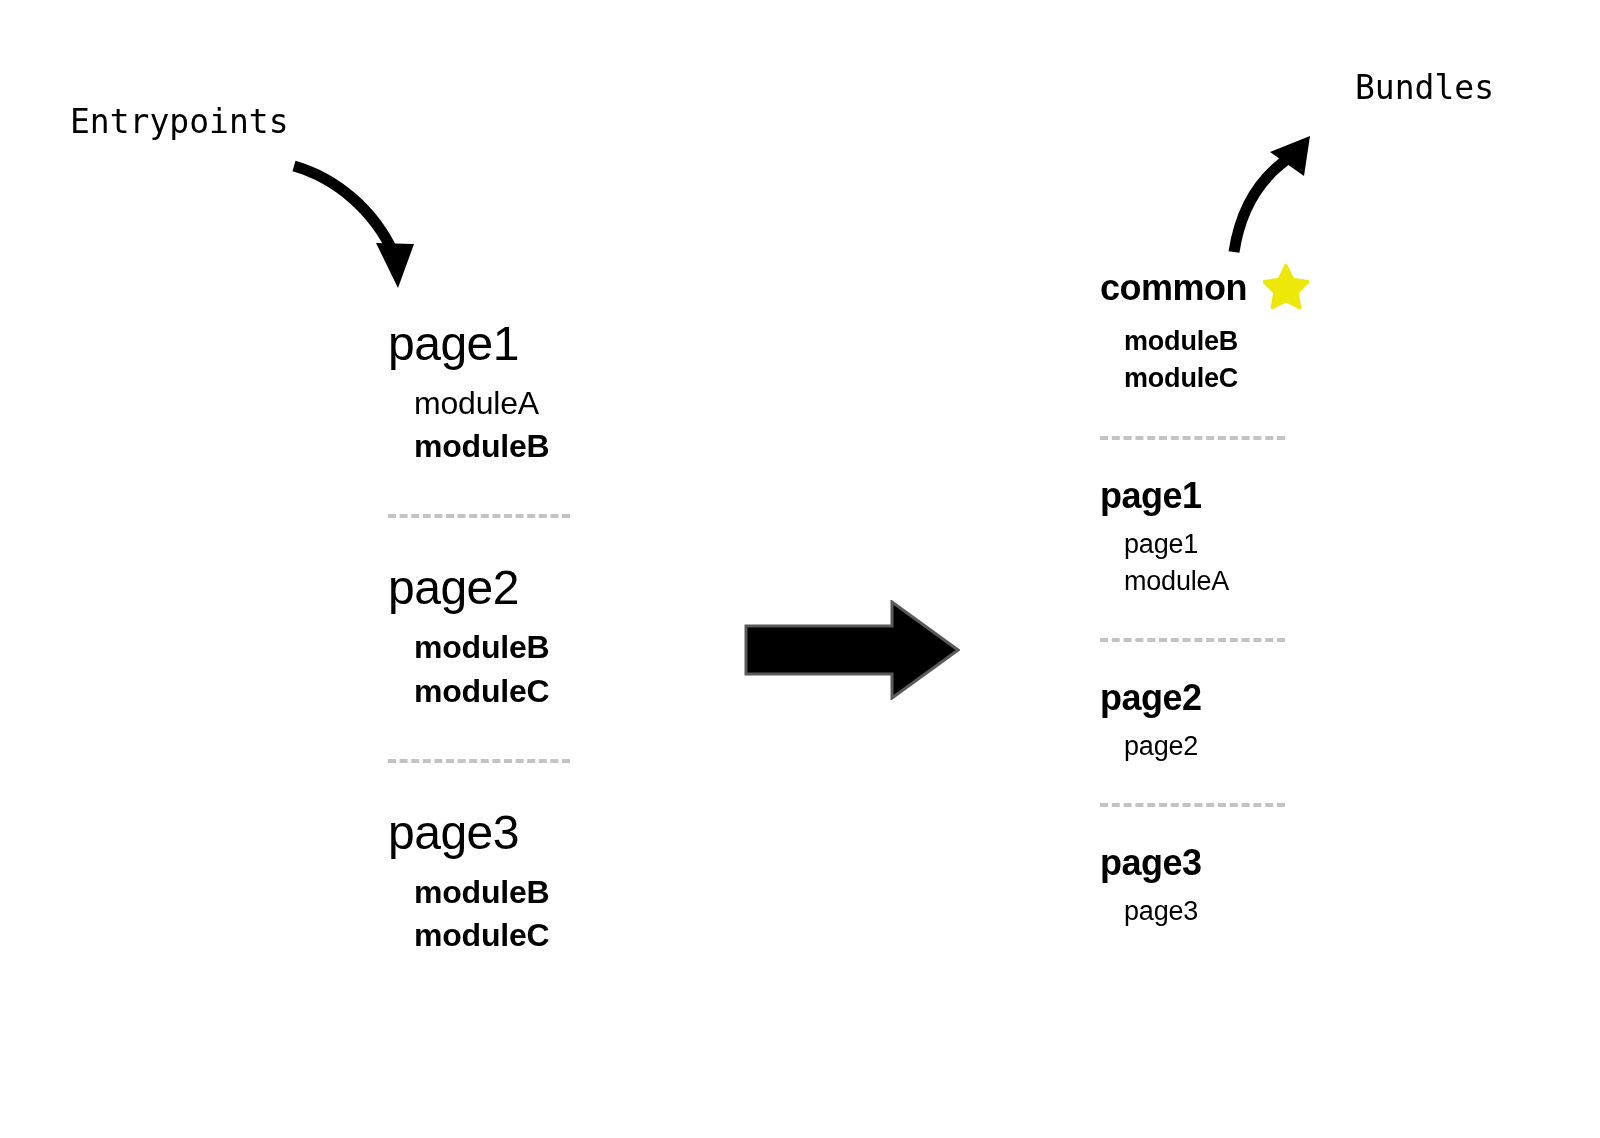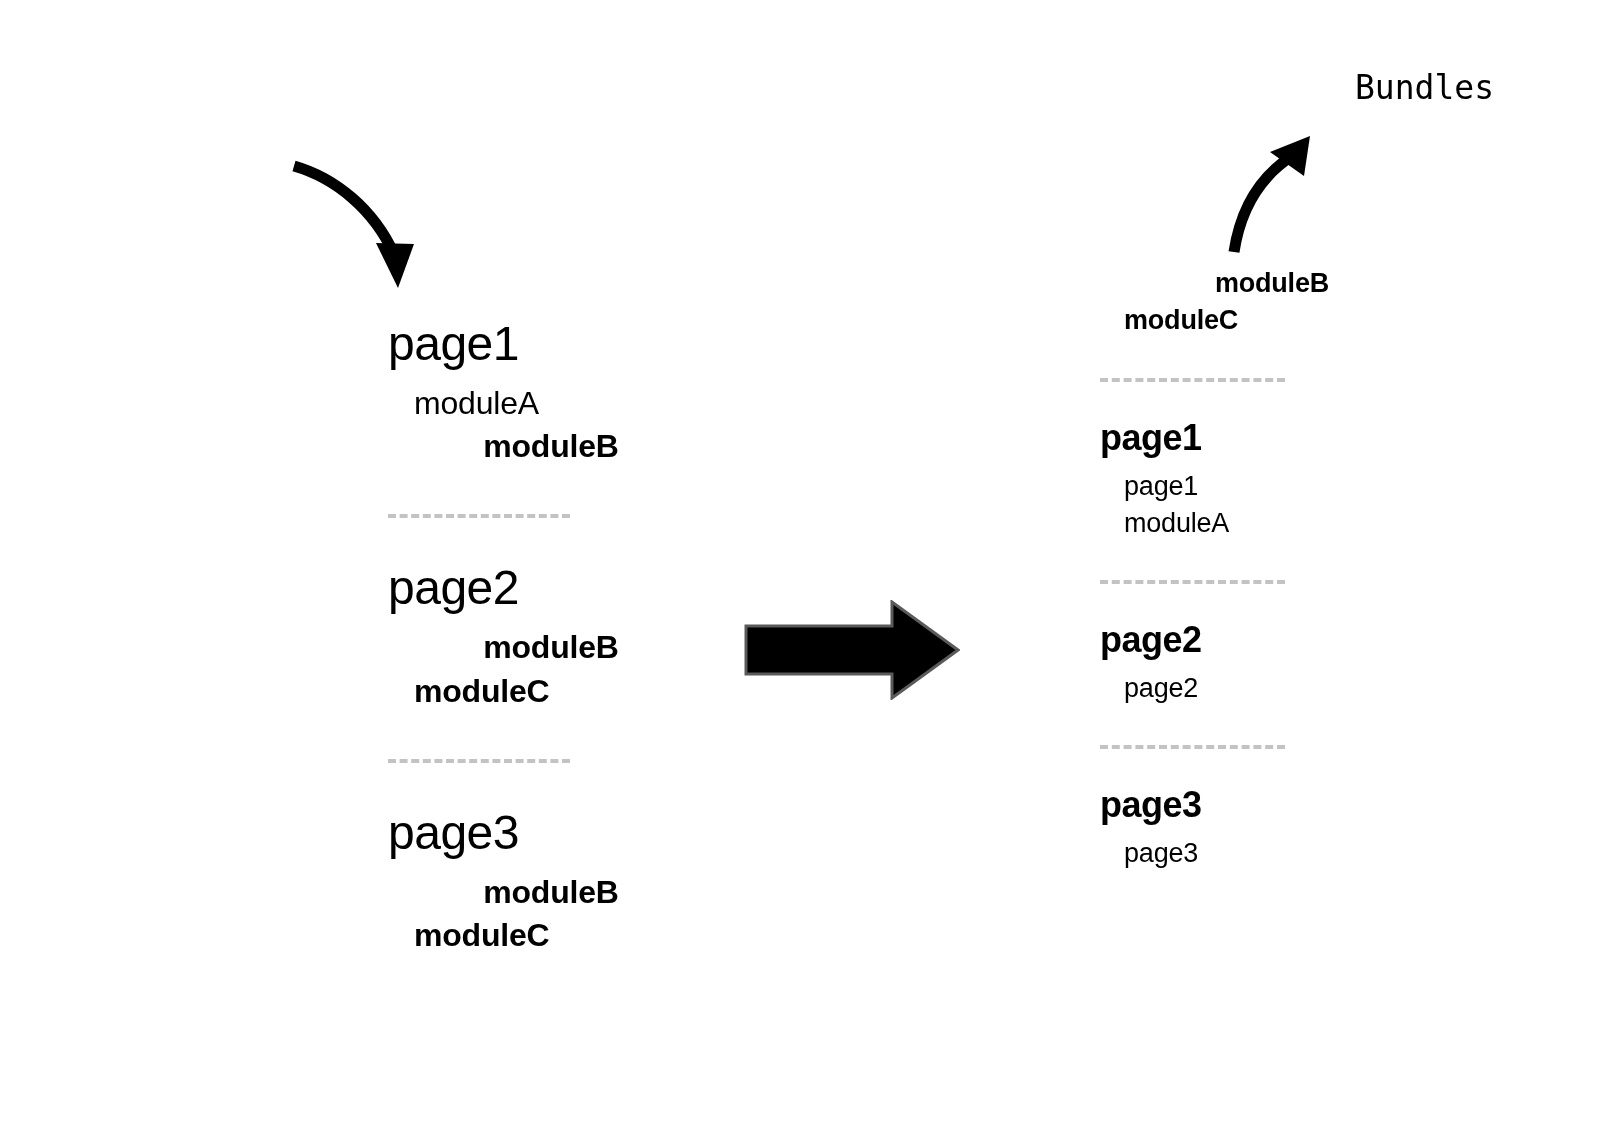--- a/index.html
+++ b/index.html
@@ -96,21 +96,21 @@
     font-weight: 400;
     color: #000000;
     line-height: 1.38;
     margin-left: 24px;
     letter-spacing: -0.2px;
   }
   #bundle-column .item.mod-b,
   #bundle-column .item.mod-c { font-weight: 700; }
 
   
-  .mod-b { color: #56A844; text-align: center; }
+  .mod-b { color: #56A844; }
   .mod-c { color: #F01111; }
 
   
   .divider {
     height: 0;
     border: 0;
     border-top: 4px dashed #C3C3C3;
     margin: 0;
   }
   #entry-column .divider {
@@ -130,20 +130,21 @@
     flex: none;
     position: relative;
     top: -2px;
   }
 </style>
 </head>
 <body>
 
 <div id="canvas">
 
+  <div class="mono-label" id="entrypoints-label">Entrypoints</div>
 
   <svg class="curve-arrow" id="entry-curve" width="140" height="145" viewBox="0 0 140 145">
     <path d="M 6 18 C 48 30, 86 62, 106 106" stroke="#000000" stroke-width="11" fill="none" stroke-linecap="butt"></path>
     <path d="M 88 95 L 126 96 L 110 140 Z" fill="#000000"></path>
   </svg>
 
   <div class="mono-label" id="bundles-label">Bundles</div>
 
   <svg class="curve-arrow" id="bundles-curve" width="120" height="130" viewBox="0 0 120 130">
     <path d="M 16 124 C 22 84, 40 50, 74 28" stroke="#000000" stroke-width="11" fill="none" stroke-linecap="butt"></path>
@@ -176,20 +177,27 @@
       <div class="group-title">page3</div>
       <div class="item mod-b">moduleB</div>
       <div class="item mod-c">moduleC</div>
     </div>
 
   </div>
 
   <div class="column" id="bundle-column">
 
     <div class="group">
+      <div class="group-title">
+        <span>common</span>
+        <svg class="star-icon" viewBox="0 0 52 52">
+          <path d="M26 3 L33.6 18.6 L50.8 21.1 L38.4 33.2 L41.3 50.3 L26 42.2
+                   L10.7 50.3 L13.6 33.2 L1.2 21.1 L18.4 18.6 Z" fill="#EDE80A" stroke="#EDE80A" stroke-width="4" stroke-linejoin="round"></path>
+        </svg>
+      </div>
       <div class="item mod-b">moduleB</div>
       <div class="item mod-c">moduleC</div>
     </div>
 
     <hr class="divider">
 
     <div class="group">
       <div class="group-title">
         <span>page1</span>
       </div>

